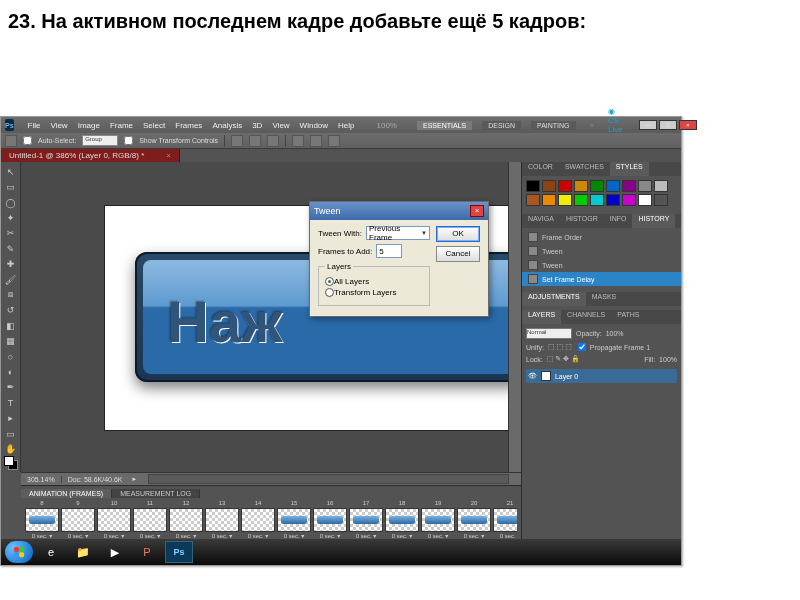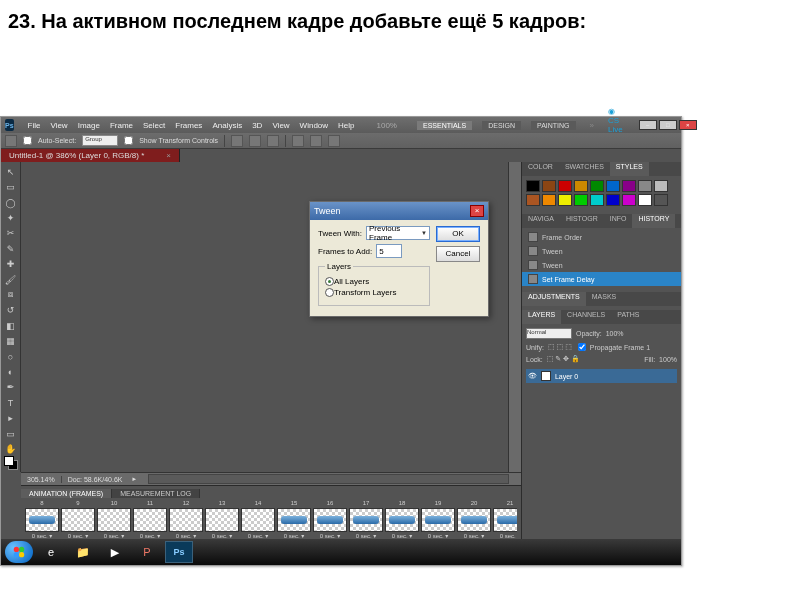--- a/index.html
+++ b/index.html
@@ -190,20 +190,30 @@
     <div class="tool">▸</div>
     <div class="tool">▭</div>
     <div class="tool">✋</div>
     <div class="tool">🔍</div>
     <div class="fb-swatch">
       <div class="bg"></div>
       <div class="fg"></div>
     </div>
   </div>
 
+  <div class="canvas-wrap">
+    <div class="canvas-bg"></div>
+    <div class="canvas">
+      <div class="btn-blue">
+        <div class="gloss">
+          <div class="txt">Наж</div>
+        </div>
+      </div>
+    </div>
+  </div>
   <div class="vscroll"></div>
 
   <div class="hscroll">
     <div class="zoom">305.14%</div>
     <div class="doc">Doc: 58.6K/40.6K</div>
     <span style="margin-left:4px">▸</span>
     <div class="track"></div>
   </div>
 
   <div class="anim">

